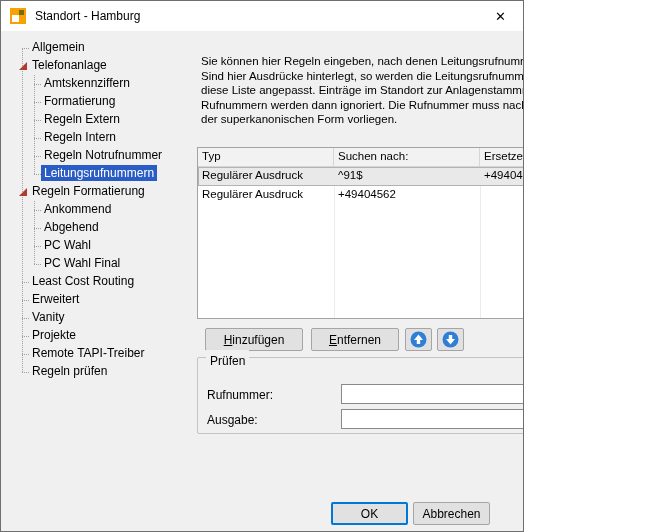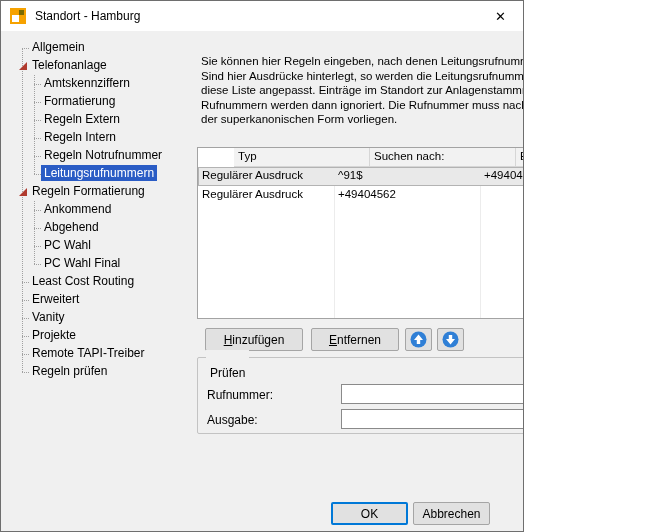--- a/index.html
+++ b/index.html
@@ -37,21 +37,21 @@
   .marker { position:absolute; left:10px; top:5px; width:0; height:0;
             border-bottom:8px solid var(--marker-red,#b03a2e); border-left:8px solid transparent; }
   .tlabel { padding:1px 3px; white-space:nowrap; }
   .titem.selected .tlabel { background:var(--selection-blue,#2a5cc5); color:#fff; }
 
   
   .desc { position:absolute; left:200px; top:53px; width:447px; font-size:11.5px; line-height:14.5px; }
 
   .rules-table { position:absolute; left:196px; top:146px; width:448px; height:172px;
                  background:#fff; border:1px solid #a3a3a3; }
-  .thead { display:flex; height:19px; background:#f2f2f2; border-bottom:1px solid #d6d6d6; position:relative; z-index:2;margin-left:36px; }
+  .thead { display:flex; height:19px; background:#f2f2f2; border-bottom:1px solid #d6d6d6; position:relative; z-index:2; }
   .th { padding:2px 4px; font-size:11.5px; border-right:1px solid #d6d6d6; white-space:nowrap; overflow:hidden; }
   .c0 { width:136px; flex:0 0 auto; } .c1 { width:146px; flex:0 0 auto; } .c2 { flex:1; border-right:none; }
   .trow { display:flex; height:19px; position:relative; z-index:1;justify-content:flex-end; }
   .td { padding:2px 4px; font-size:11.5px; white-space:nowrap; overflow:hidden; }
   .trow.selected { background:#e9e9e9; outline:1px solid #b3b3b3; outline-offset:-1px; }
   .colline { position:absolute; top:19px; bottom:0; width:1px; background:#ececec; z-index:0; }
   .colline.p1 { left:136px; } .colline.p2 { left:282px; }
 
   
   .btn { position:absolute; background:#e1e1e1; border:1px solid #a5a5a5; border-radius:2px;
@@ -62,21 +62,21 @@
   #btn-add { left:204px; top:327px; width:98px; height:23px; }
   #btn-remove { left:310px; top:327px; width:88px; height:23px; }
   #btn-up { left:404px; top:327px; width:27px; height:23px; }
   #btn-down { left:436px; top:327px; width:27px; height:23px; }
   #btn-import { left:577px; top:327px; width:30px; height:23px; }
   #btn-save { left:612px; top:327px; width:32px; height:23px; }
 
   
   .group { position:absolute; left:196px; top:356px; width:448px; height:77px;
            border:1px solid #c3c3c3; border-radius:2px; }
-  .group-legend { position:absolute; left:8px; top:-8px; background:#f0f0f0; padding:16px 4px; font-size:12px; }
+  .group-legend { position:absolute; left:8px; top:-8px; background:#f0f0f0; padding:4px 4px; font-size:12px; }
   .fieldlabel { position:absolute; font-size:12px; }
   #lbl-rufnummer { left:206px; top:387px; }
   #lbl-ausgabe { left:206px; top:412px; }
   .textinput { position:absolute; width:290px; height:20px; border:1px solid #8a8a8a; background:#fff;
                font-family:"Liberation Sans",sans-serif; font-size:12px; padding:0 4px; }
   #inp-rufnummer { left:340px; top:383px; }
   #inp-ausgabe { left:340px; top:408px; }
 
   
   #btn-ok { left:330px; top:501px; width:77px; height:23px; border:2px solid var(--accent-blue,#0078d7); }

